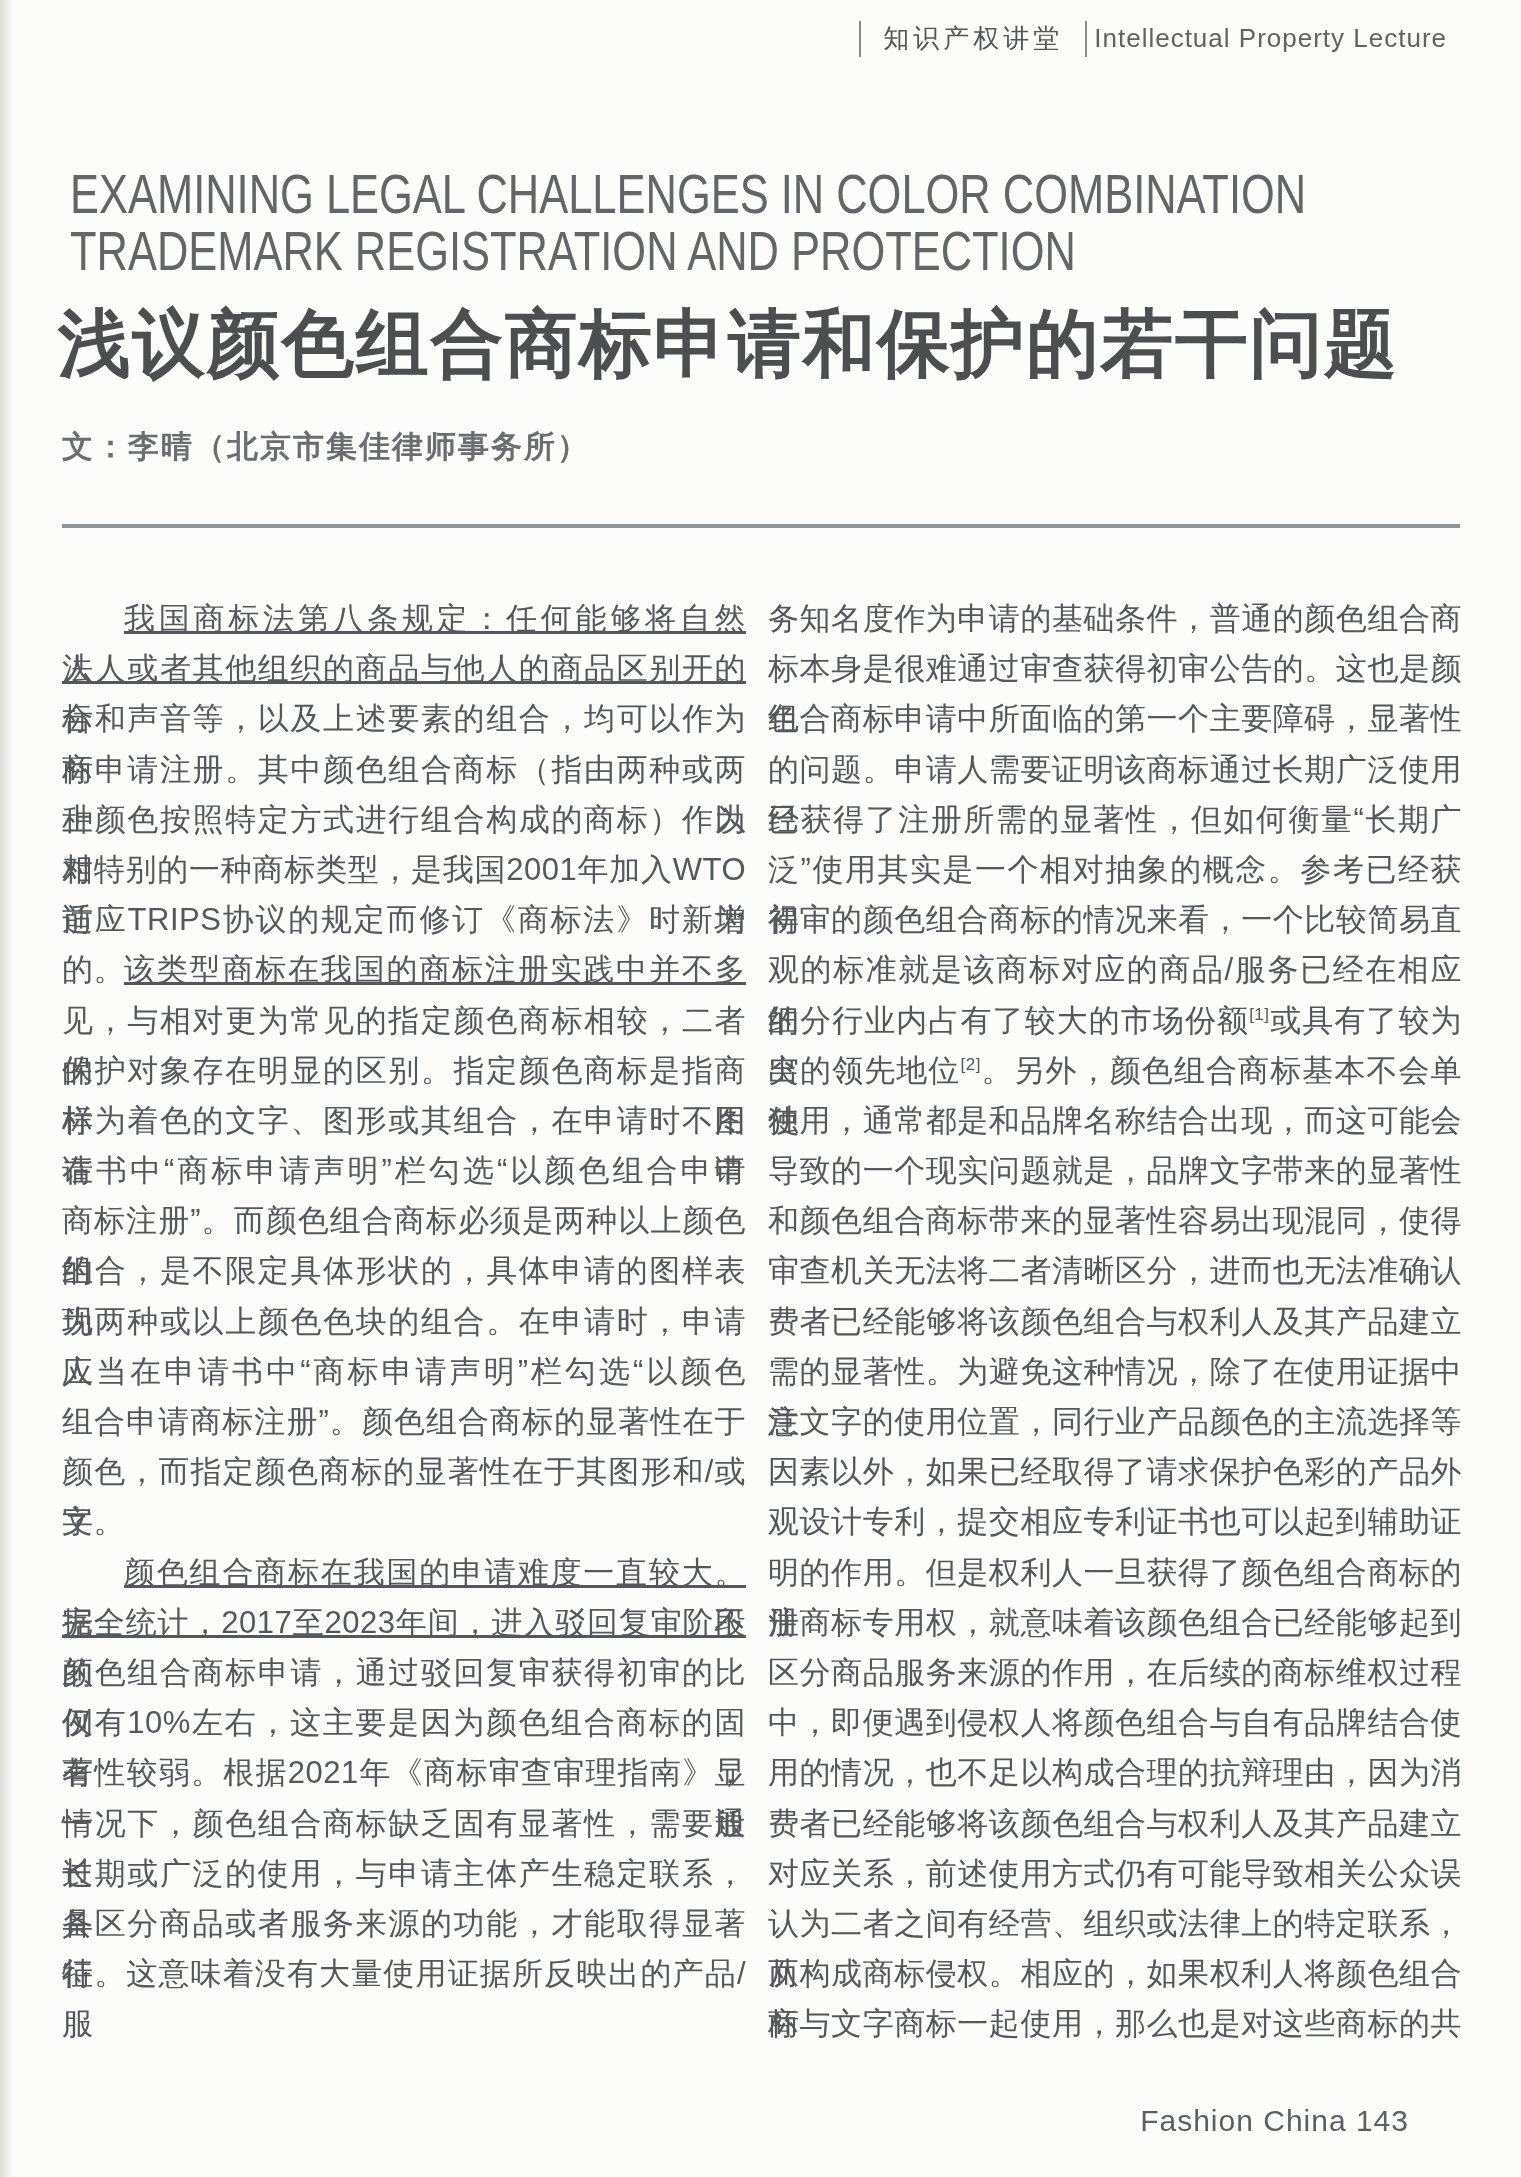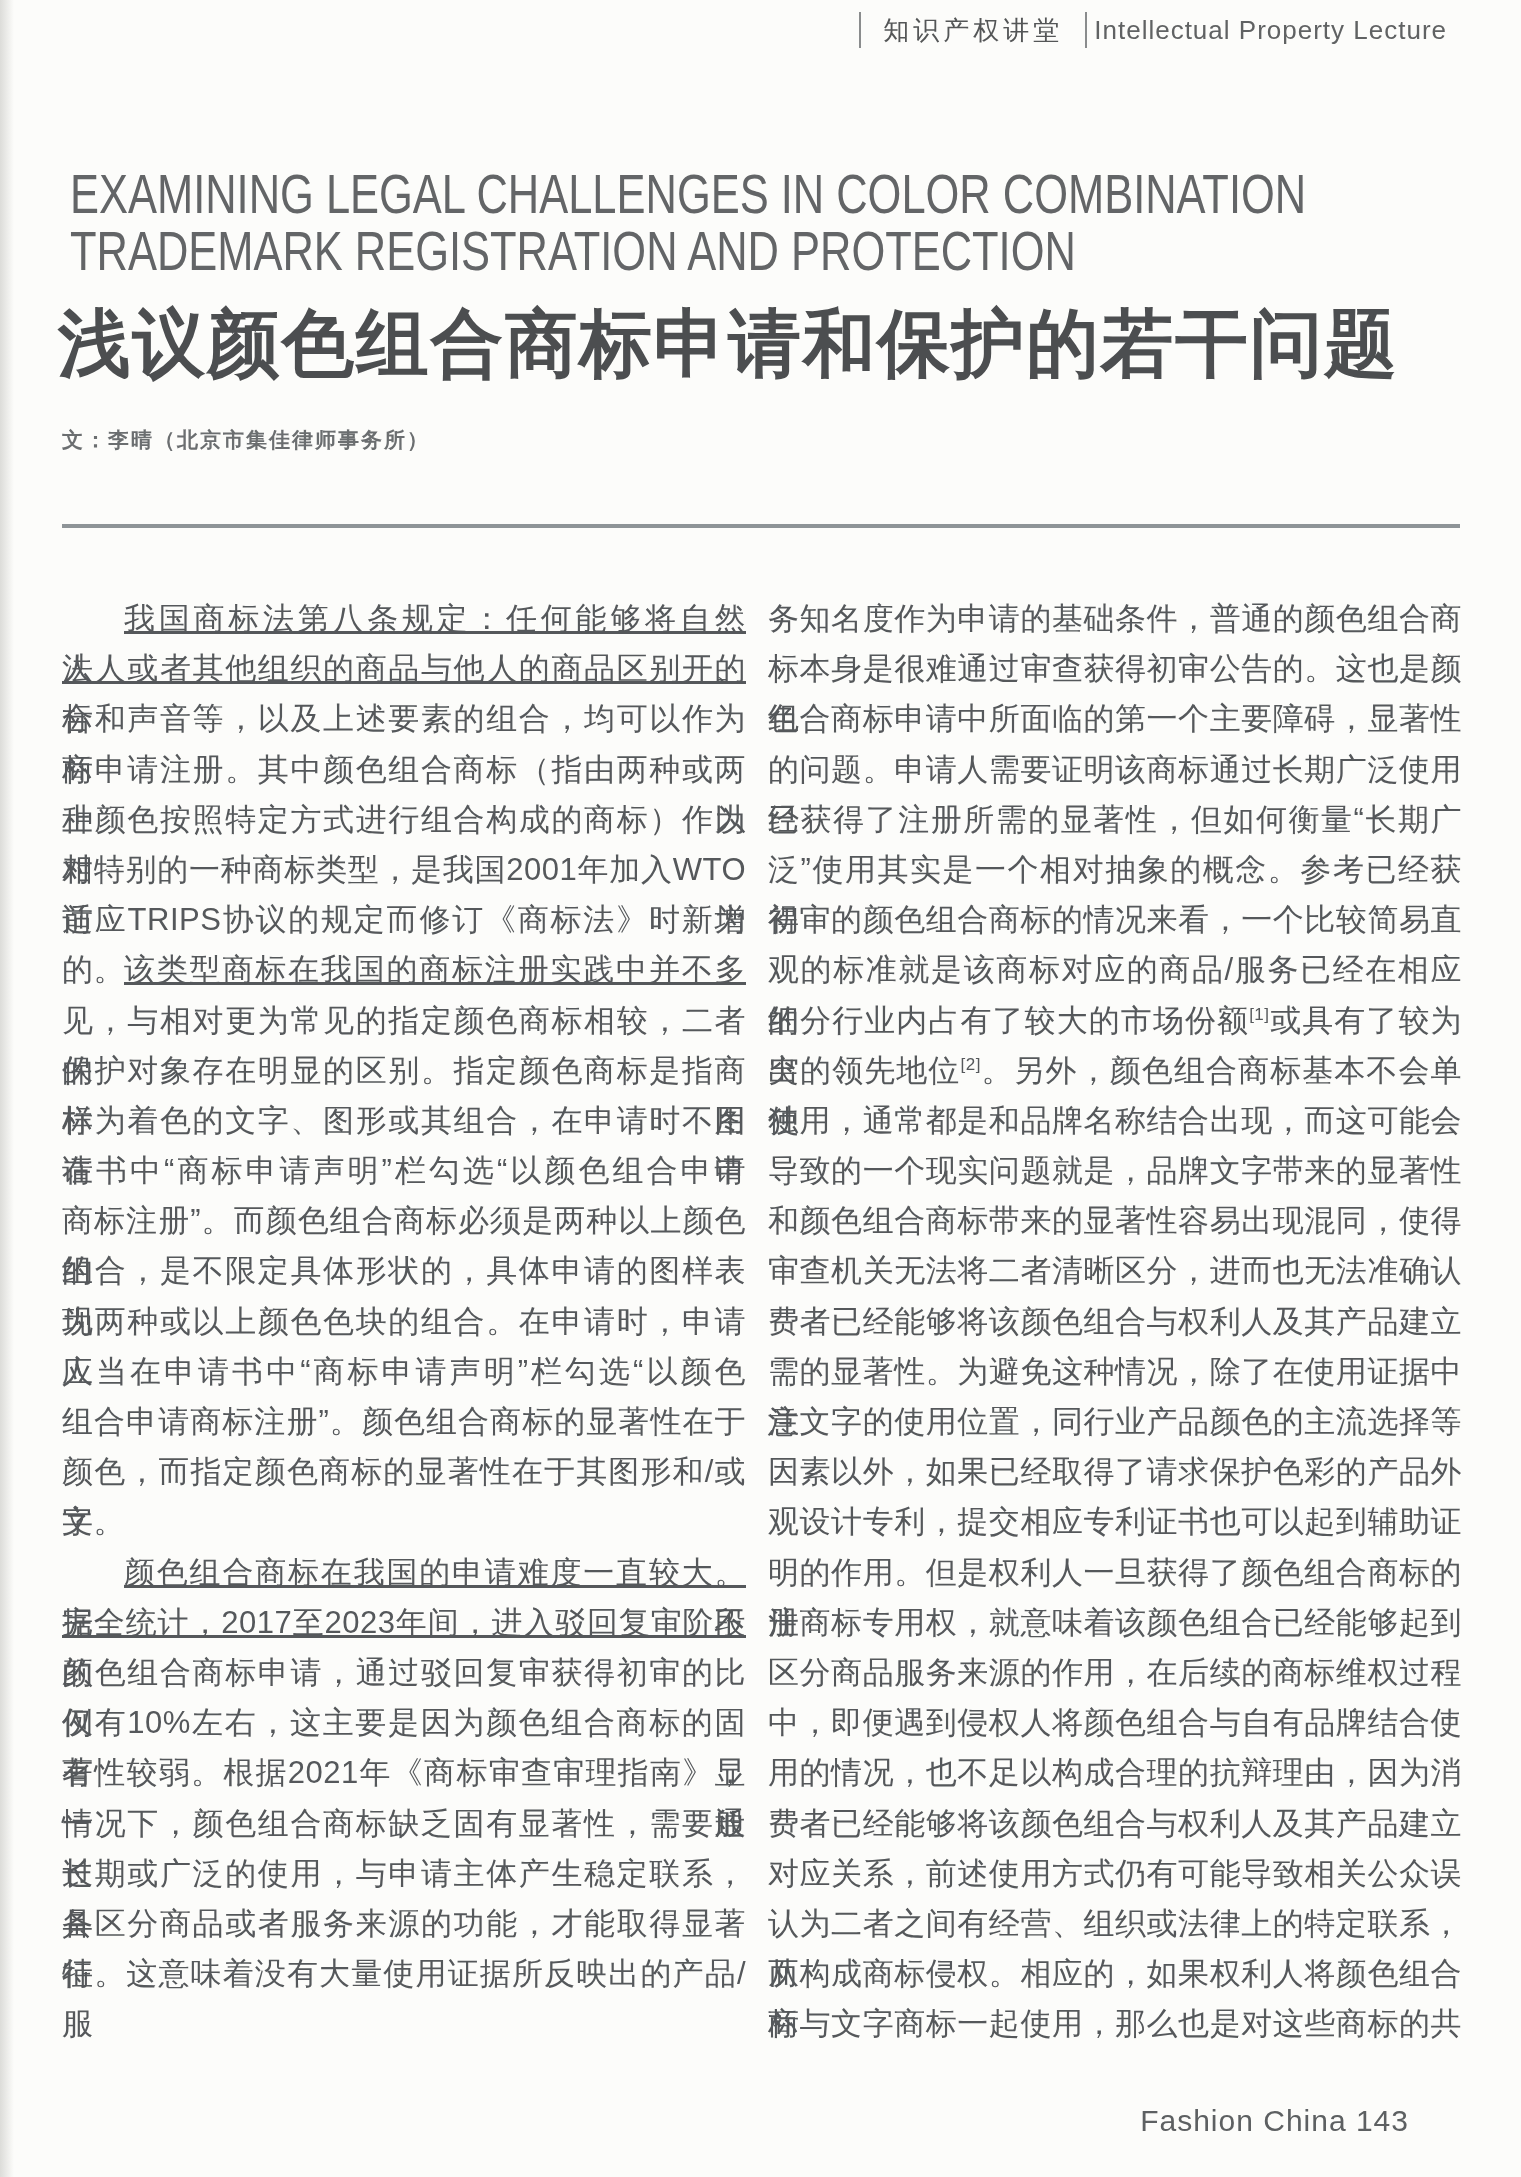--- a/index.html
+++ b/index.html
@@ -18,42 +18,42 @@
     background:linear-gradient(90deg, rgba(160,160,155,.35), rgba(160,160,155,0));
     pointer-events:none;
   }
   .header{
     position:absolute;top:12px;right:74px;
     display:flex;align-items:center;
     color:#5d5f60;
   }
   .vbar{display:inline-block;width:2px;height:36px;background:#8a8c8d;}
   .header .zh{
-    font-size:26px;letter-spacing:4px;margin:0 22px;
+    font-size:26px;letter-spacing:4px;margin:9px 22px;
     color:#545657;
   }
   .header .en{
     font-size:26px;margin-left:7px;letter-spacing:1px;color:#606263;
   }
   .title-en{
     position:absolute;left:70px;top:166px;
     font-size:55px;line-height:57px;
     font-weight:400;color:#636567;
     letter-spacing:0px;white-space:nowrap;
     transform:scaleX(.79);transform-origin:left top;
   }
   .title-zh{
     position:absolute;left:58px;top:296px;
     font-size:74px;line-height:96px;font-weight:700;
     color:#4c4e50;letter-spacing:2px;white-space:nowrap;
     transform:scaleX(.98);transform-origin:left top;
   }
   .byline{
     position:absolute;left:62px;top:426px;
-    font-size:21px;font-weight:700;color:#6b6e70;letter-spacing:2px;
+    font-size:31px;font-weight:700;color:#6b6e70;letter-spacing:2px;
   }
   .rule{
     position:absolute;left:62px;top:524px;width:1398px;height:4px;
     background:#8e9497;border:none;margin:0;
   }
   .col{
     position:absolute;top:594px;
     font-size:31px;line-height:50.2px;
     color:#55585b;
     letter-spacing:.5px;

